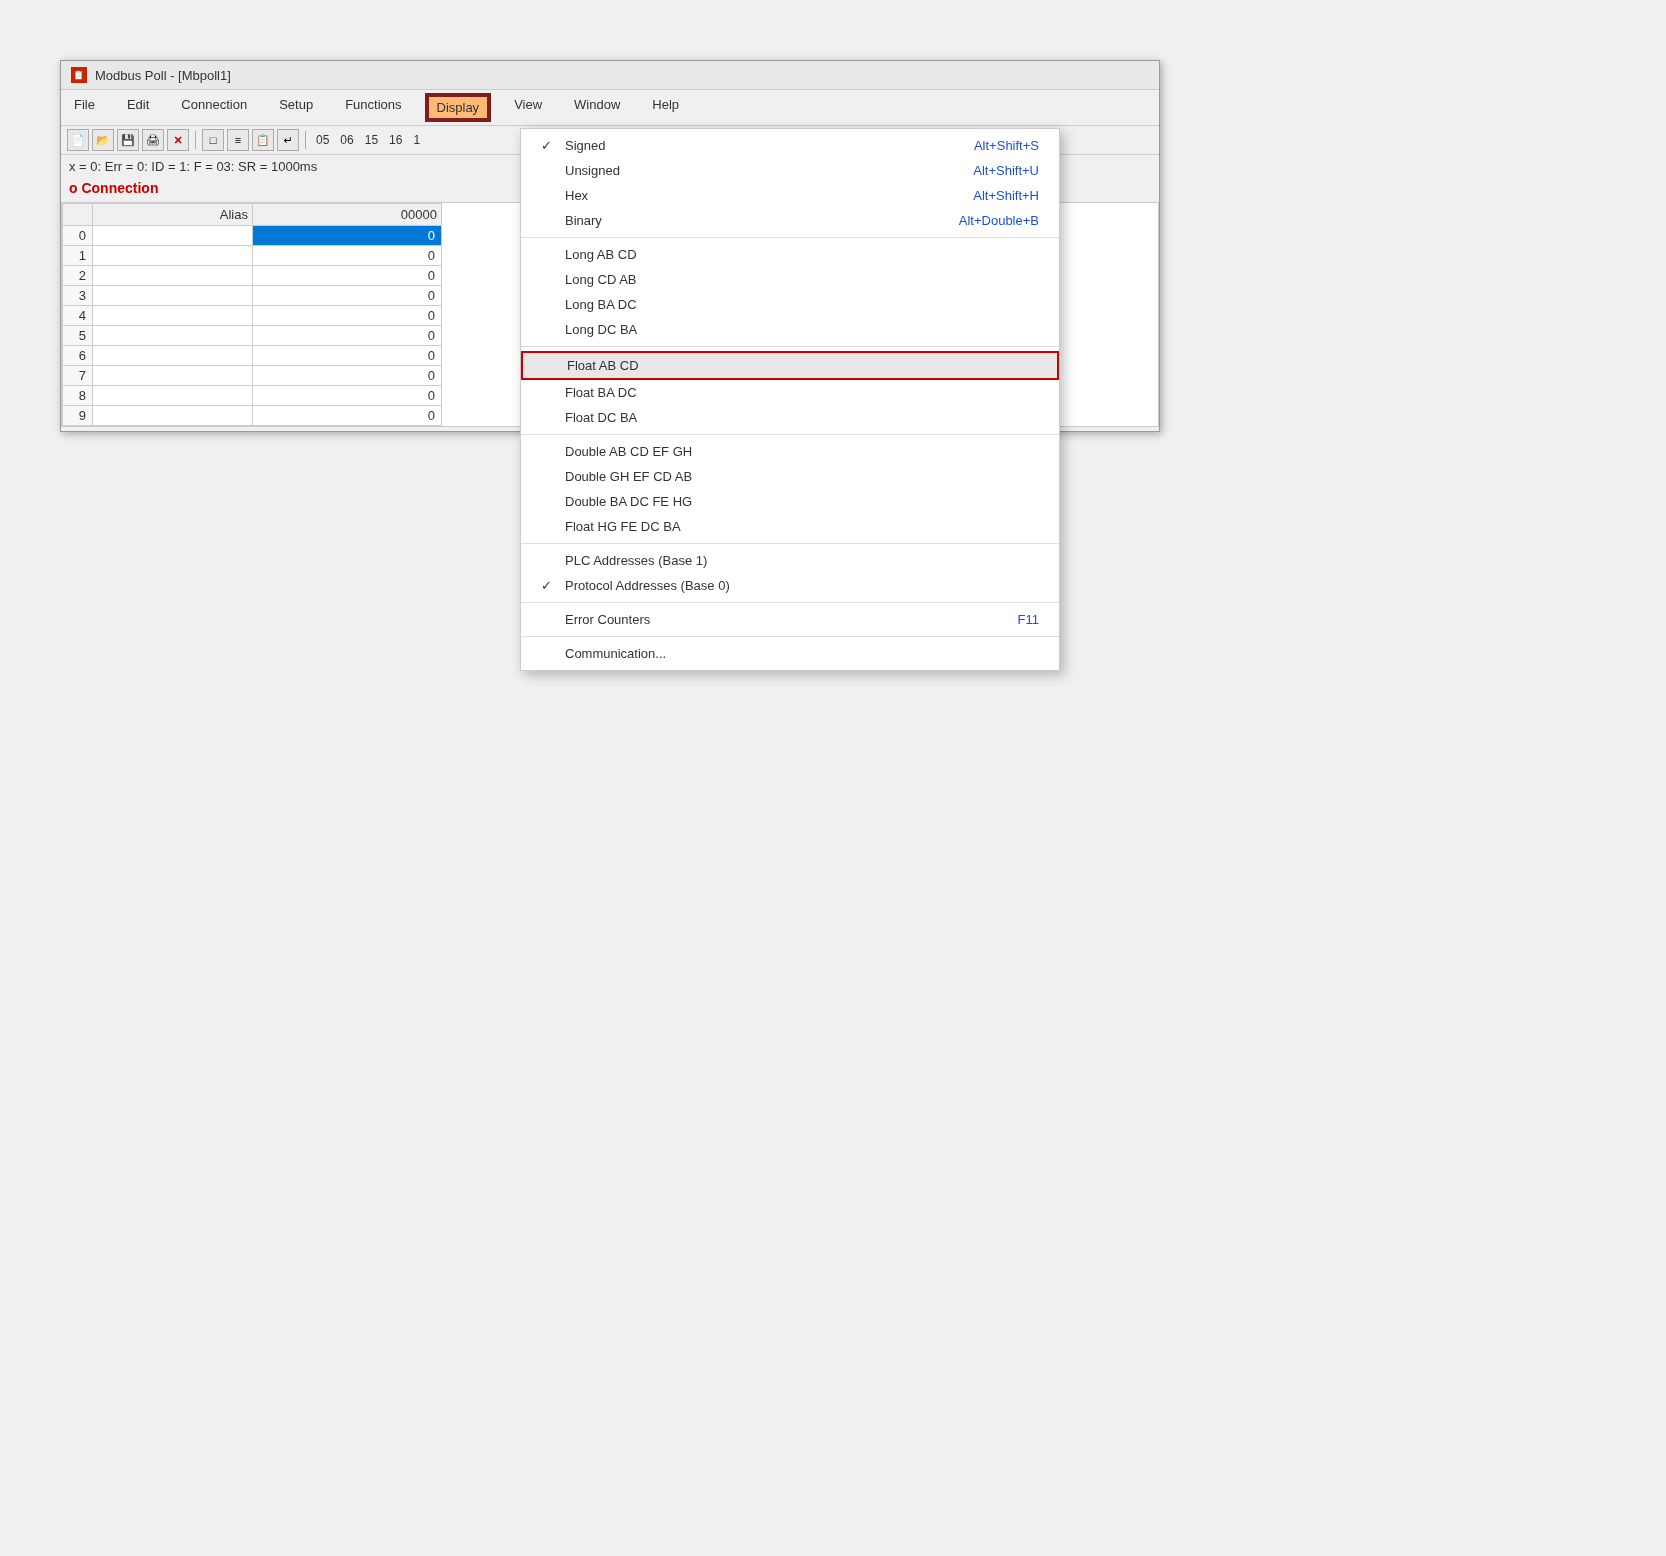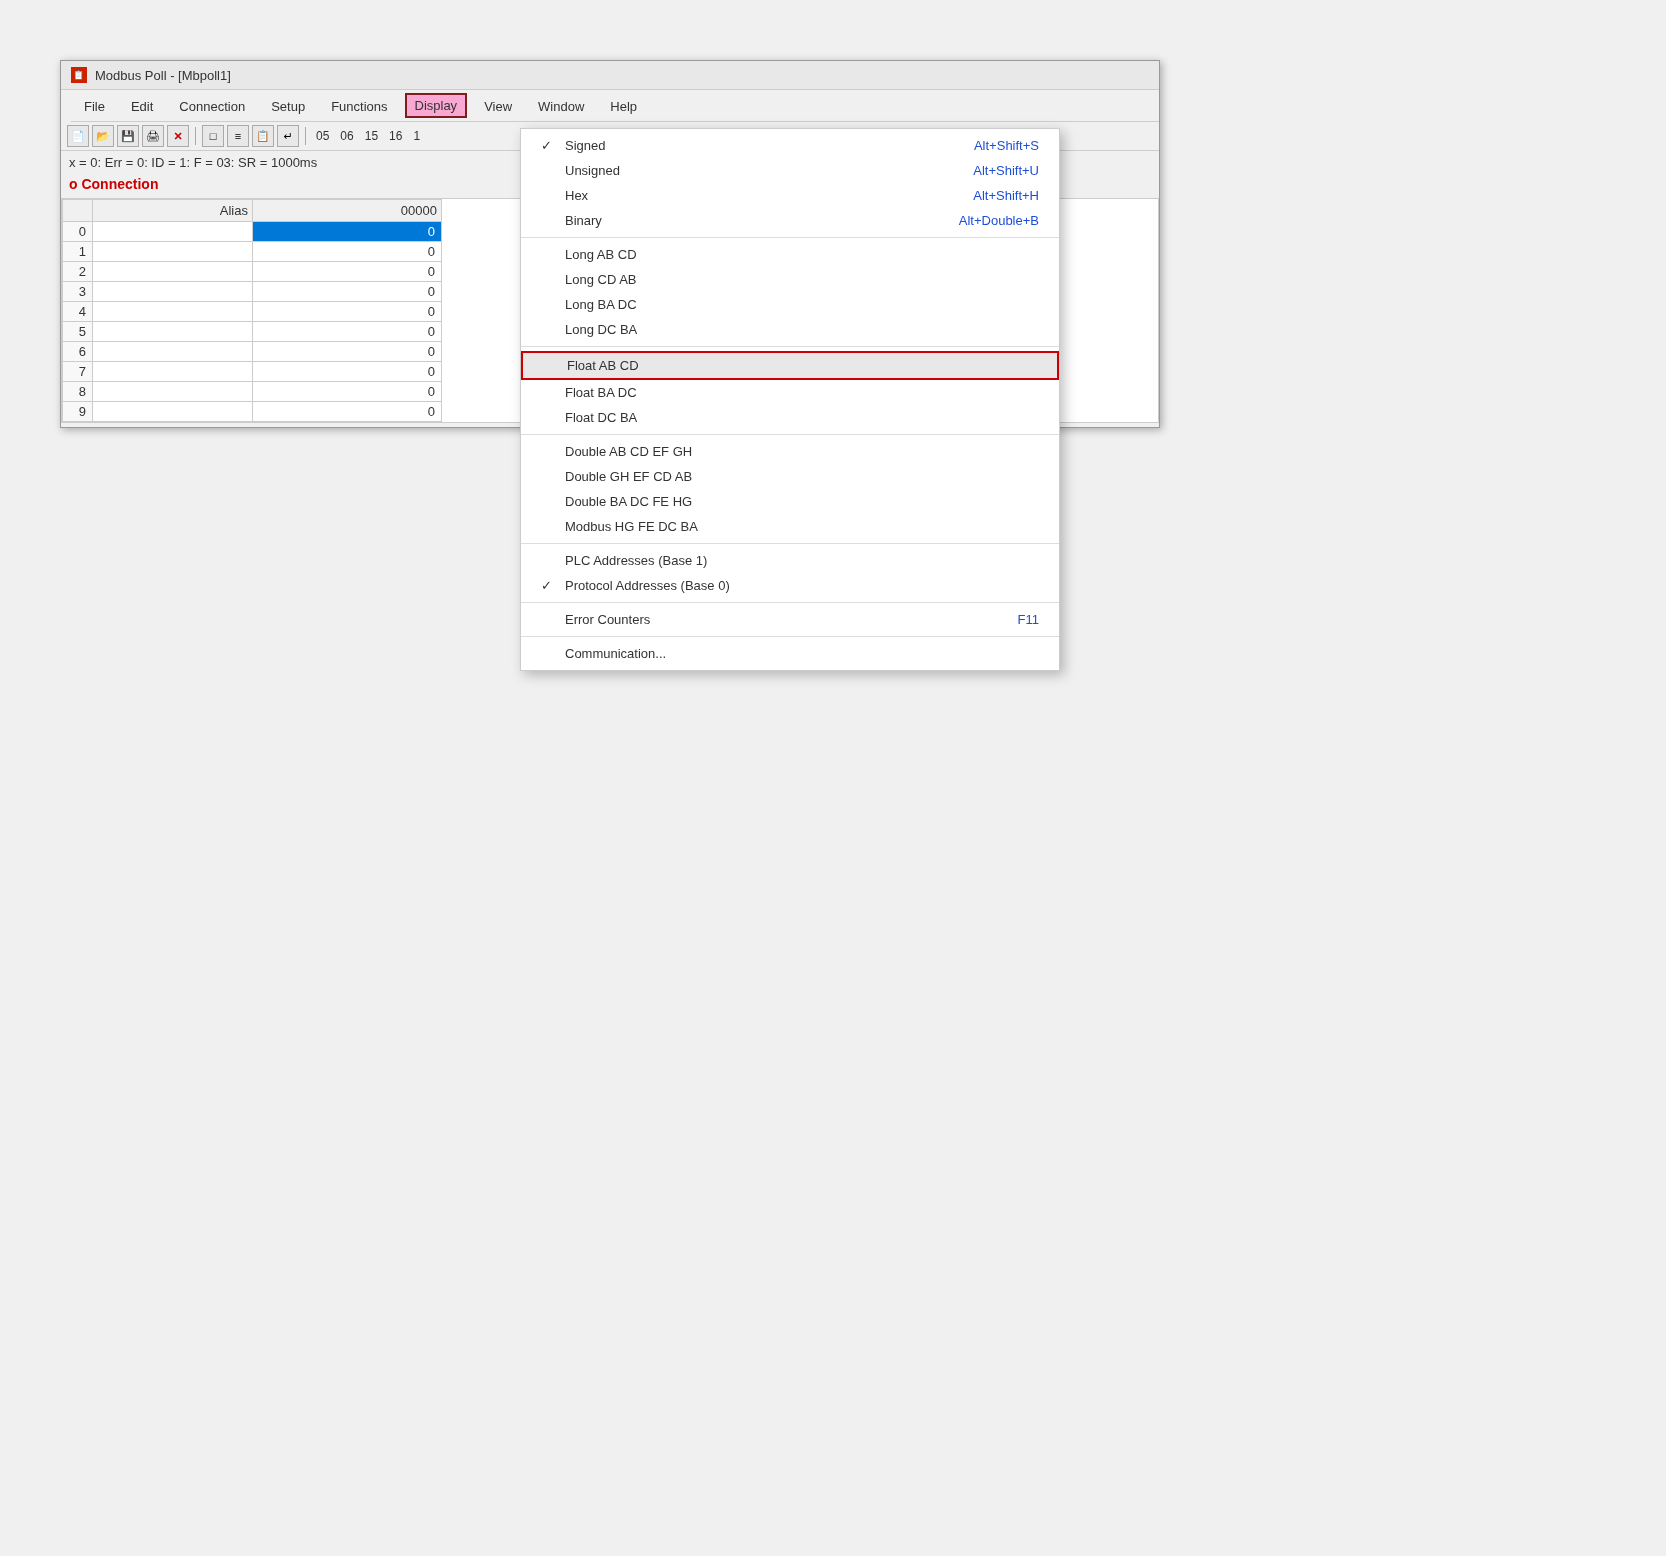--- a/index.html
+++ b/index.html
@@ -44,40 +44,39 @@
       justify-content: center;
       font-size: 9px;
       color: white;
       font-weight: bold;
     }
 
     
     .menu-bar {
       background: #f0f0f0;
       display: flex;
-      align-items: flex-end;
+      align-items: flex-start;
       padding: 3px 4px;
-      gap: 8px;
+      gap: 14px;
       border-bottom: 1px solid #ccc;
-      margin-left: 10px;
     }
     .menu-item {
       padding: 3px 8px;
       cursor: pointer;
       color: #333;
       font-size: 13px;
       border: 1px solid transparent;
     }
     .menu-item.active {
       background: #d4e4f4;
       border: 2px solid #cc0000;
     }
     .menu-item-display.active {
-      background: #f9a8d4;
-      border: 2px solid #7f1d1d;
+      background: #fdba74;
+      border: 4px solid #7f1d1d;
     }
 
     
     .toolbar {
       background: #f0f0f0;
       display: flex;
       align-items: center;
       padding: 3px 6px;
       gap: 3px;
       border-bottom: 1px solid #ccc;
@@ -381,21 +380,21 @@
     <div class="dropdown-item">
       <span class="check-mark"></span>
       <span>Double GH EF CD AB</span>
     </div>
     <div class="dropdown-item">
       <span class="check-mark"></span>
       <span>Double BA DC FE HG</span>
     </div>
     <div class="dropdown-item">
       <span class="check-mark"></span>
-      <span>Modbus HG FE DC BA</span>
+      <span>Float HG FE DC BA</span>
     </div>
     <div class="dropdown-separator"></div>
     <div class="dropdown-item">
       <span class="check-mark"></span>
       <span>PLC Addresses (Base 1)</span>
     </div>
     <div class="dropdown-item">
       <span class="check-mark">✓</span>
       <span>Protocol Addresses (Base 0)</span>
     </div>

